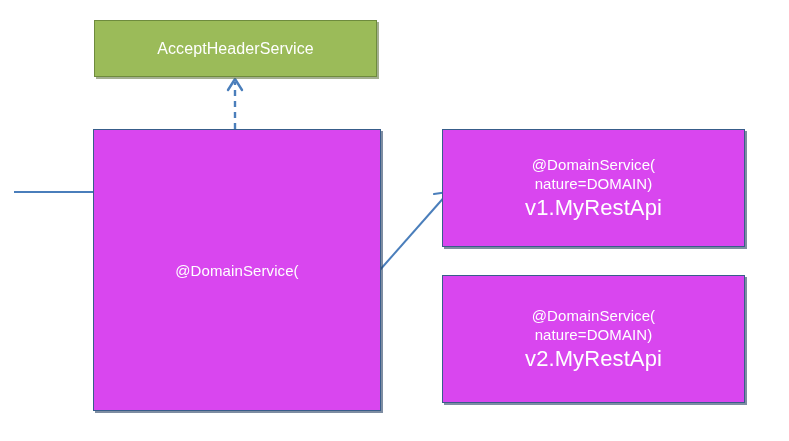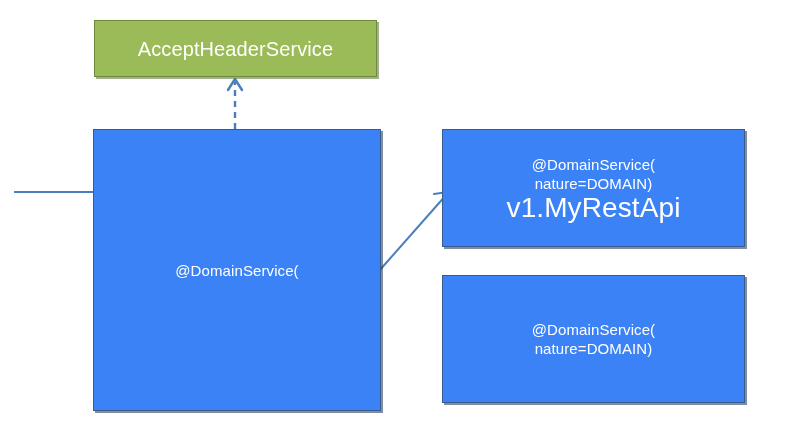--- a/index.html
+++ b/index.html
@@ -26,37 +26,37 @@
     justify-content: center;
     text-align: center;
     color: #ffffff;
   }
   .node-green {
     background: #9BBB59;
     border: 1px solid #6E8B3D;
     box-shadow: 2px 2px 0 rgba(90,110,55,0.55);
   }
   .node-blue {
-    background: #3b82f6;
+    background: #d946ef;
     border: 1px solid #385D8A;
     box-shadow: 2px 2px 0 rgba(40,65,100,0.6);
   }
   .title-lg {
-    font-size: 20px;
+    font-size: 16px;
     line-height: 26px;
     letter-spacing: 0.1px;
   }
   .anno {
     font-size: 15px;
     line-height: 19px;
     letter-spacing: 0.1px;
     white-space: nowrap;
   }
   .name-lg {
-    font-size: 28px;
+    font-size: 22px;
     line-height: 28px;
     letter-spacing: 0.1px;
     margin-top: 1px;
   }
   svg.edges {
     position: absolute;
     left: 0;
     top: 0;
     width: 789px;
     height: 441px;
@@ -97,15 +97,16 @@
 
   <div class="node node-blue" style="left:442px; top:129px; width:303px; height:118px;">
     <div class="anno">@DomainService(</div>
     <div class="anno">nature=DOMAIN)</div>
     <div class="name-lg">v1.MyRestApi</div>
   </div>
 
   <div class="node node-blue" style="left:442px; top:275px; width:303px; height:128px;">
     <div class="anno">@DomainService(</div>
     <div class="anno">nature=DOMAIN)</div>
+    <div class="name-lg">v2.MyRestApi</div>
   </div>
 
 </div>
 
 </body></html>

